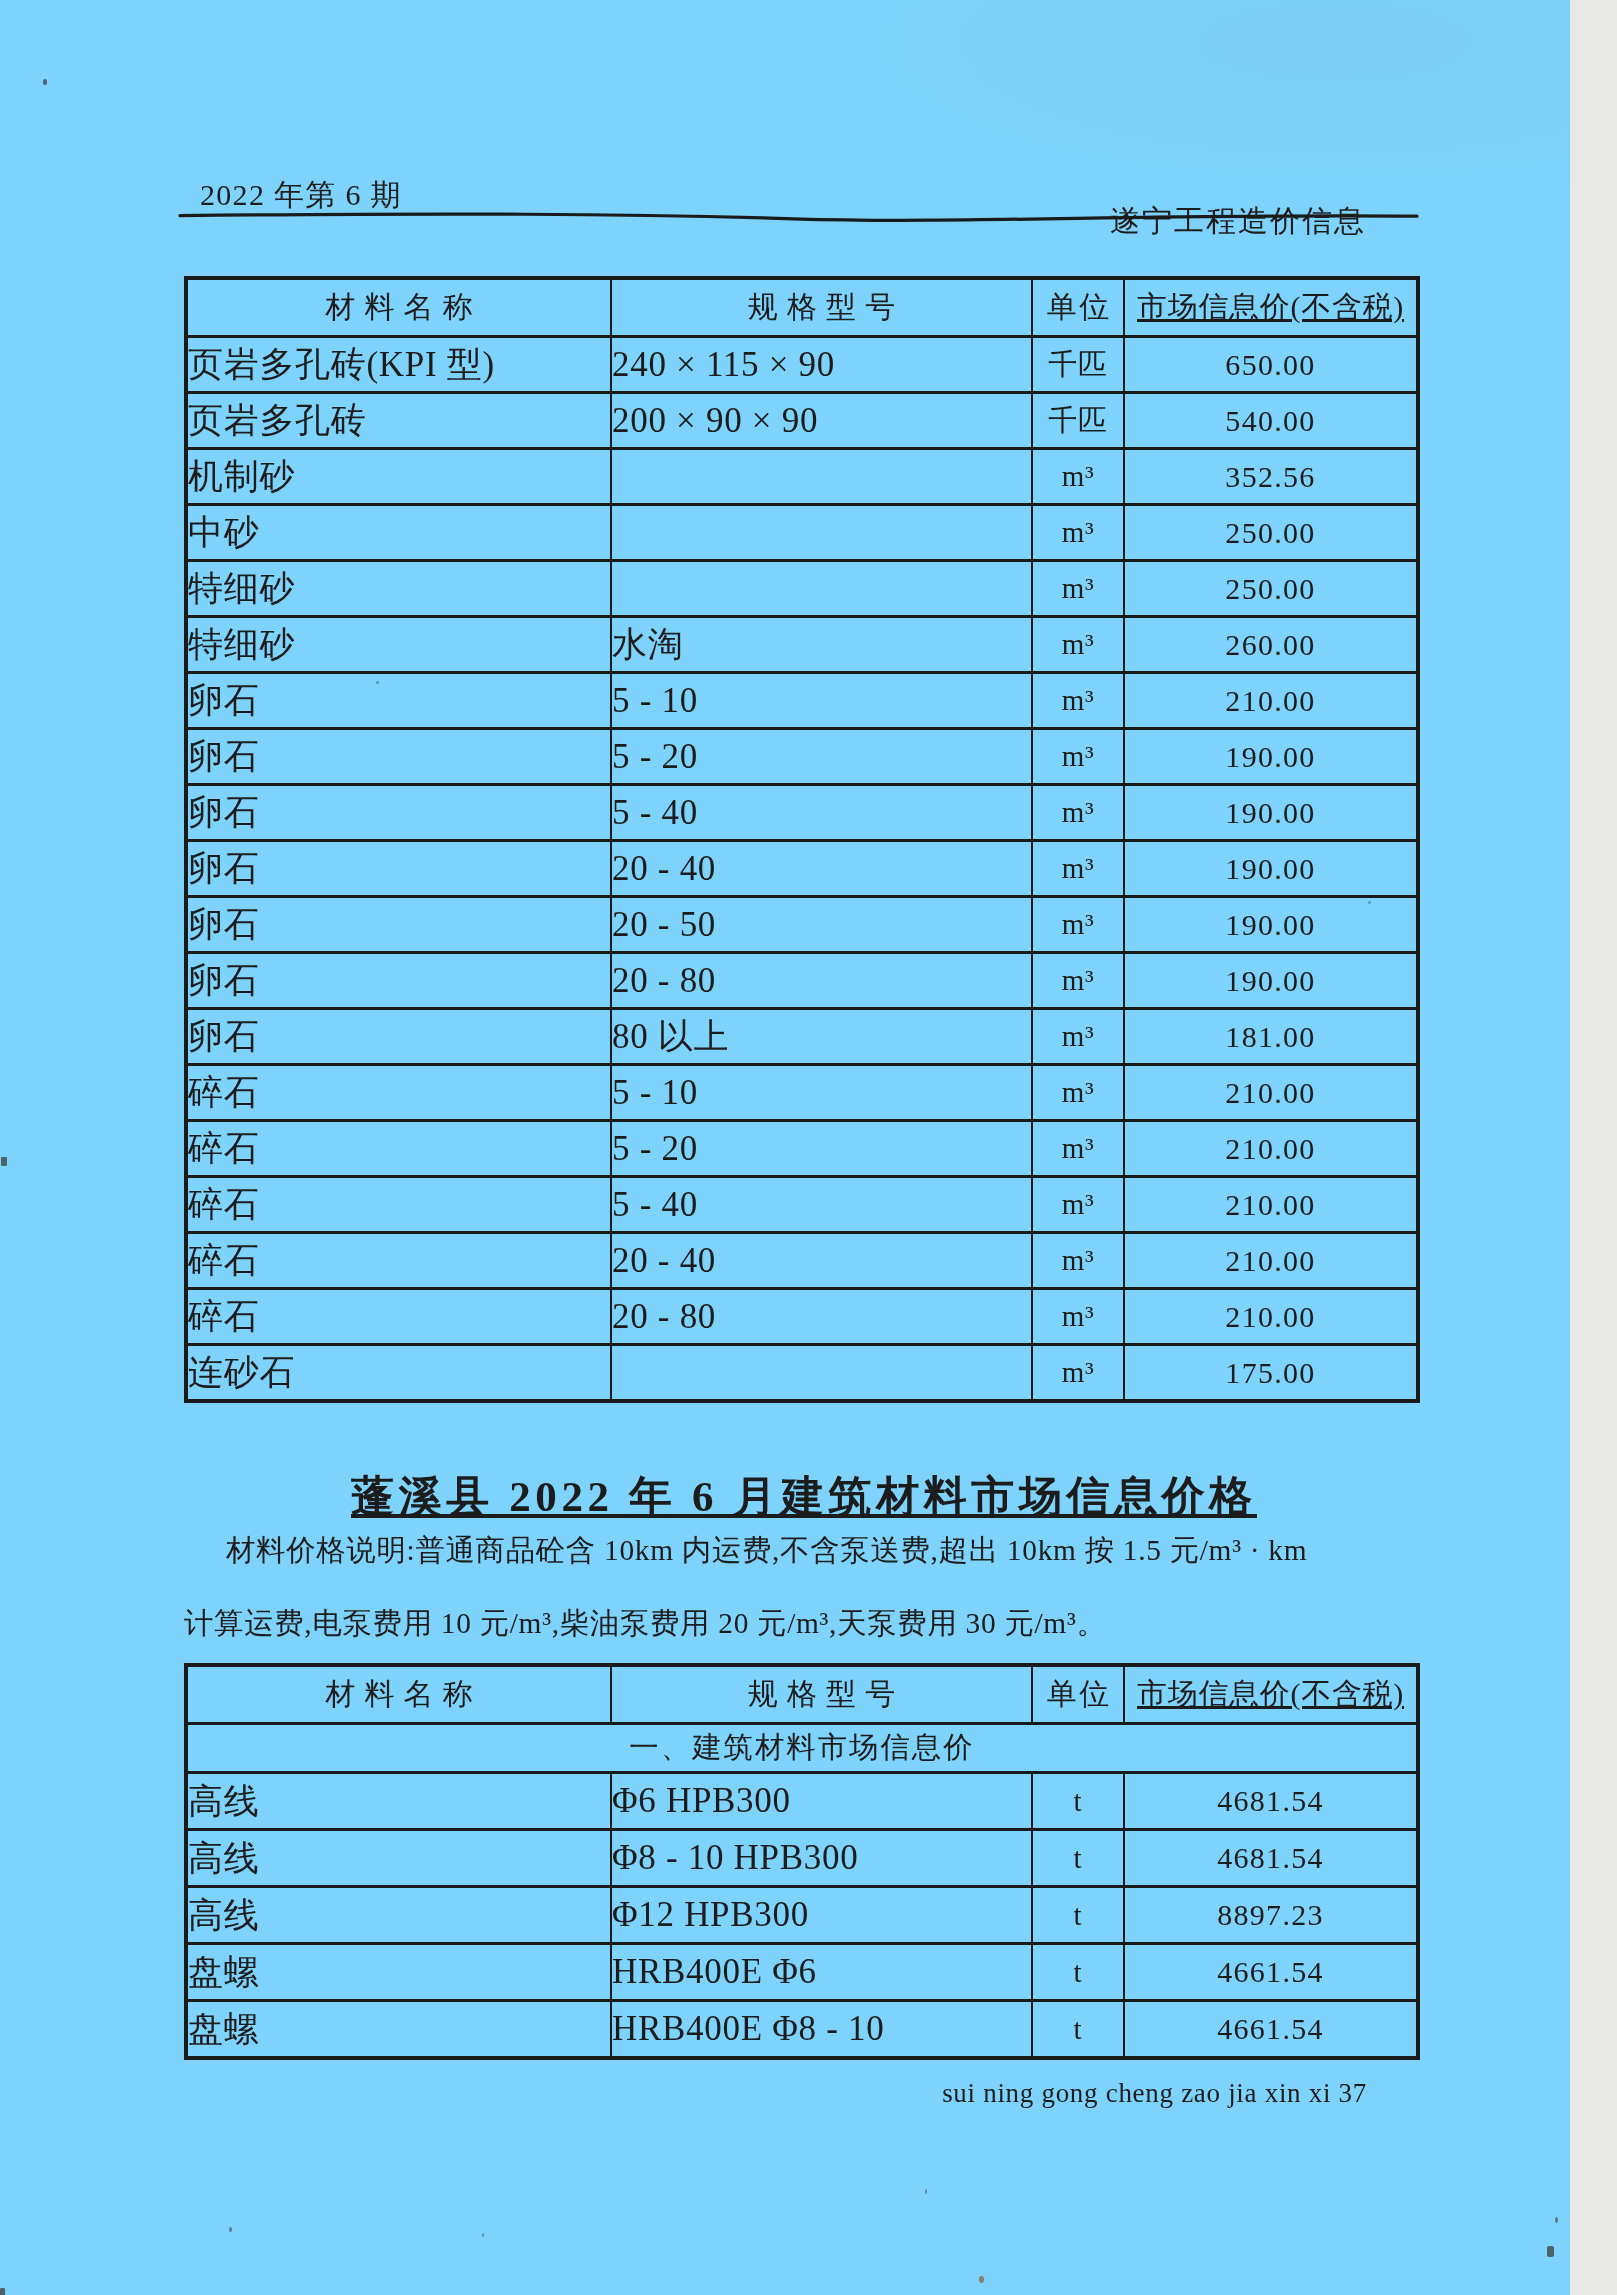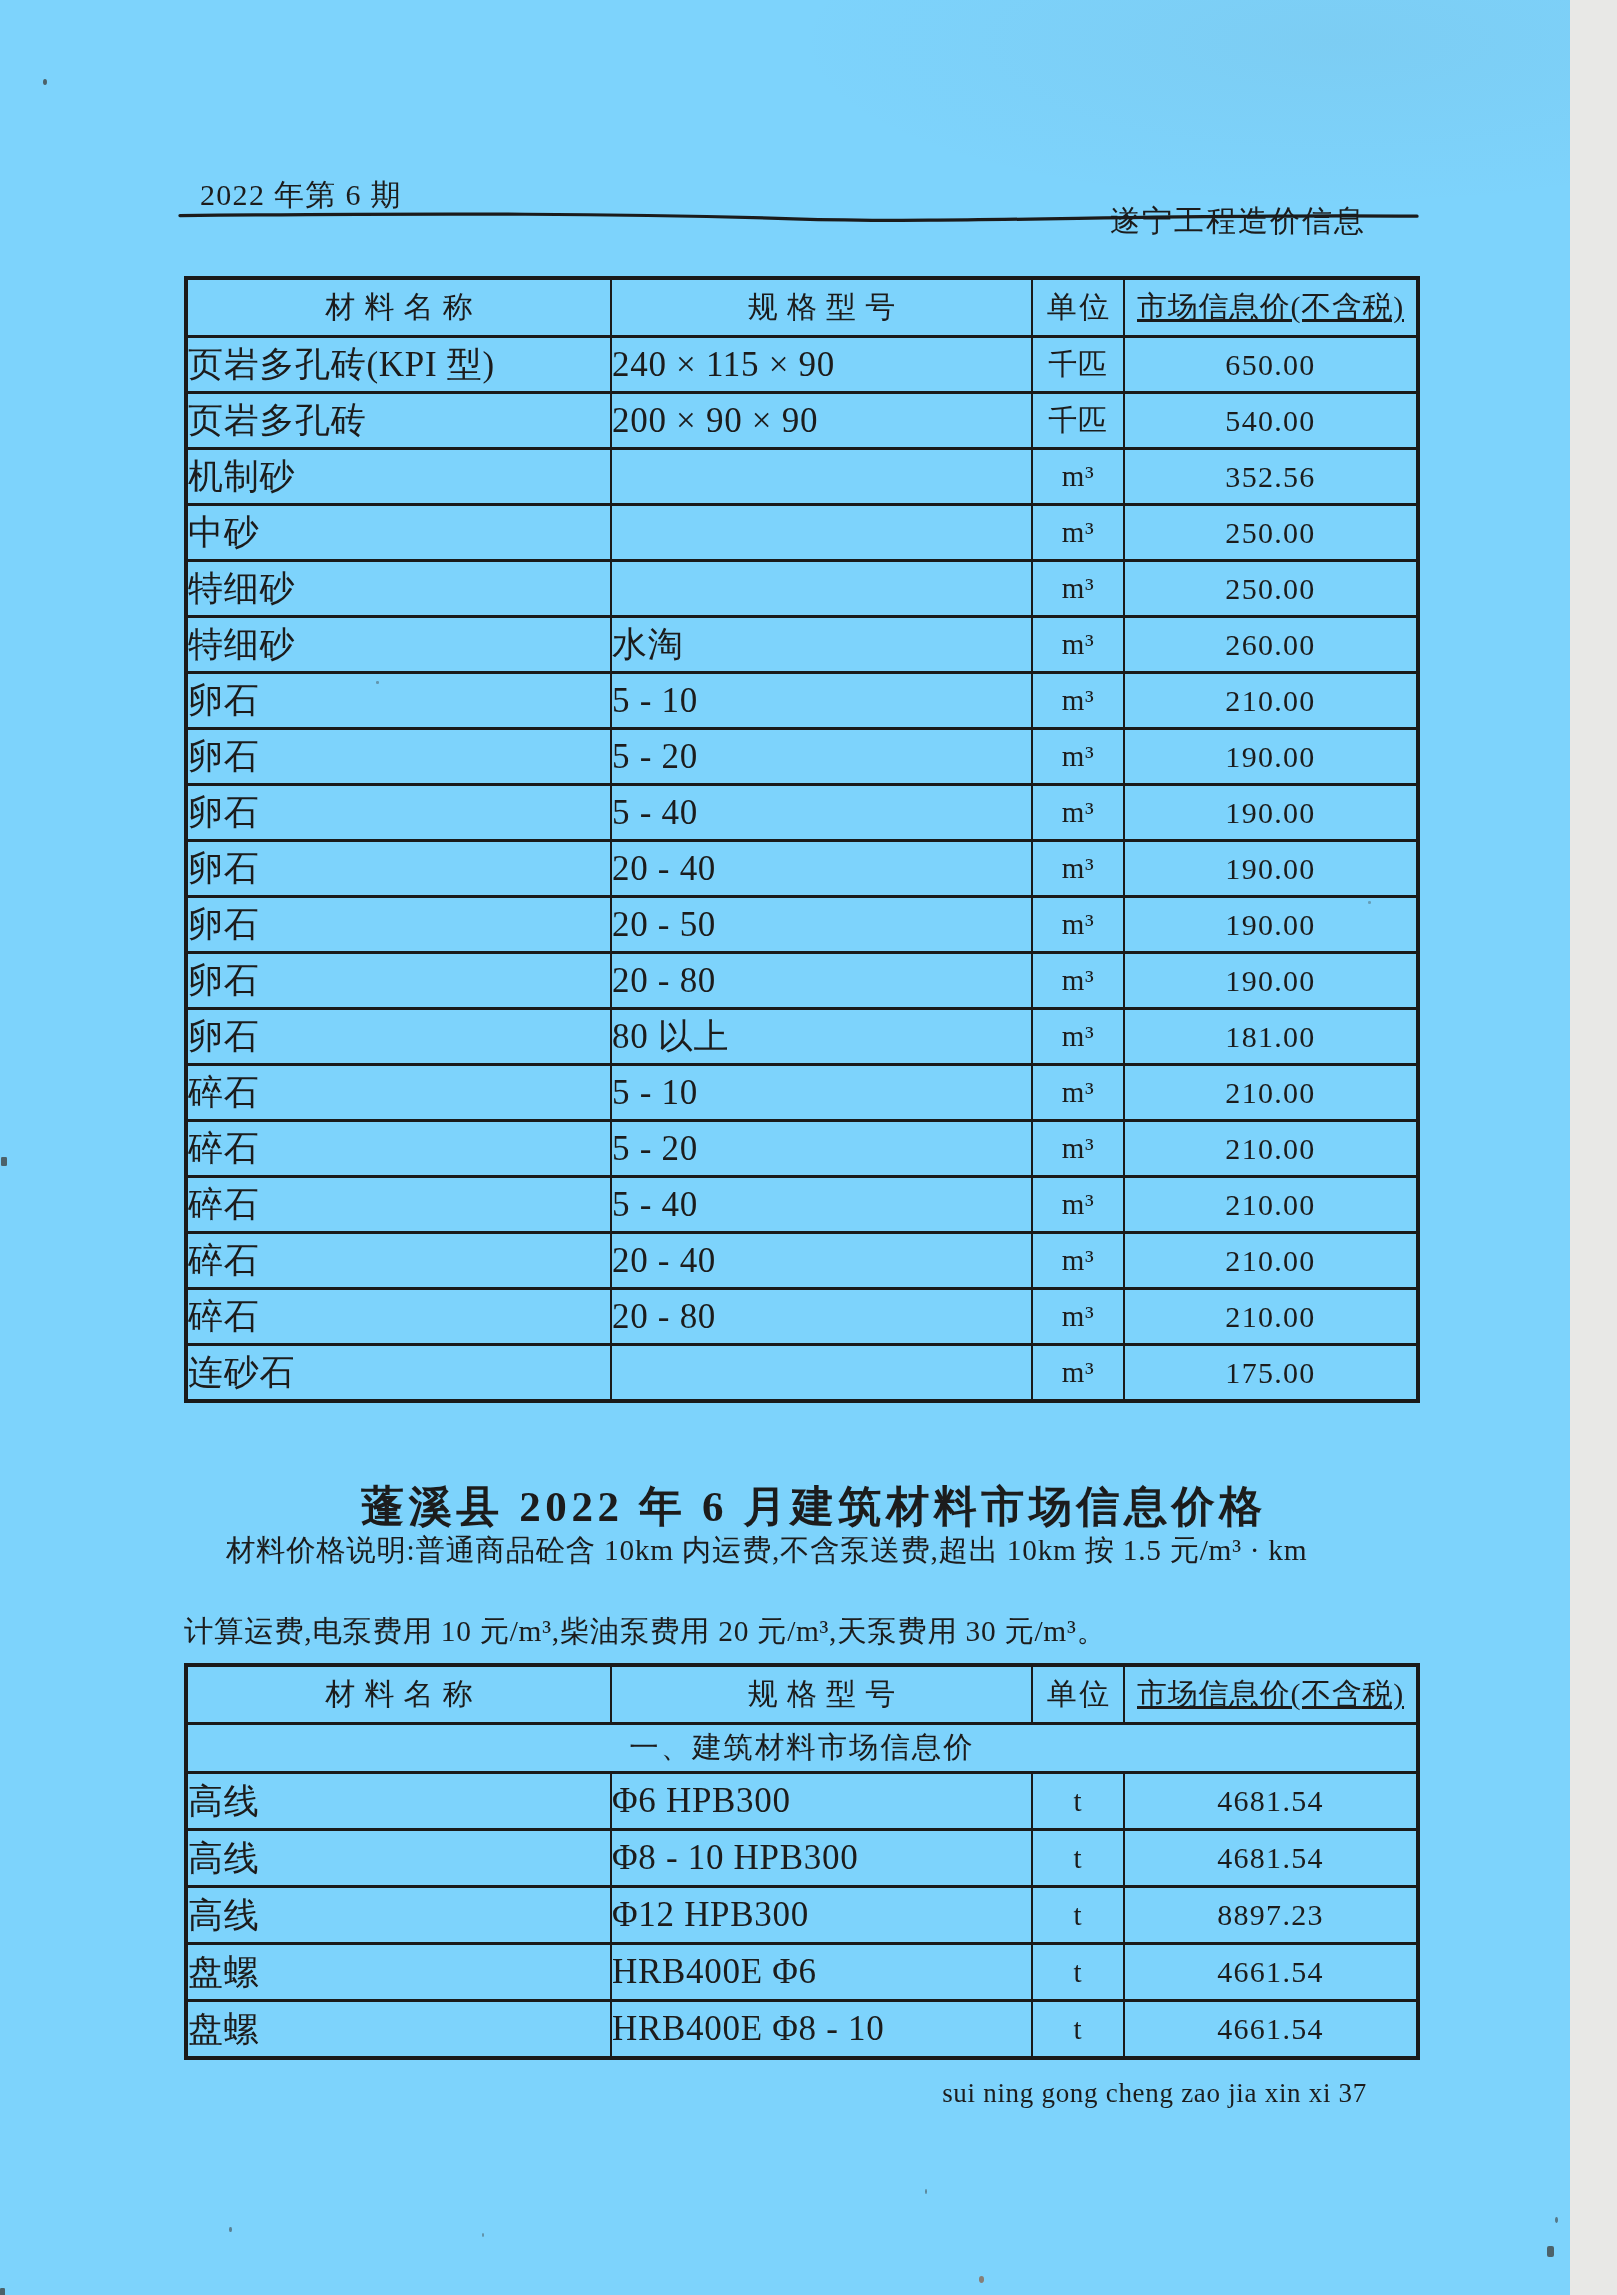--- a/index.html
+++ b/index.html
@@ -107,37 +107,38 @@
     text-align: center;
     font-size: 29.4px;
     letter-spacing: 2px;
   }
 
   
   .section-title {
     position: absolute;
     left: 184px; top: 1464px;
     width: 1232px;
-    margin: 14px;
+    margin: 4px;
     text-align: center;
     font-size: 43px;
     font-weight: bold;
     letter-spacing: 4.6px;
     white-space: nowrap;
+    text-decoration: underline;
   }
   .note-line {
     position: absolute;
     left: 184px;
     width: 1237px;
     font-size: 29.4px;
     letter-spacing: 0.7px;
     white-space: nowrap;
   }
   .note-line.first { top: 1531px; text-indent: 42px; }
-  .note-line.second { top: 1604px; margin-top: 8px; }
+  .note-line.second { top: 1604px; }
 
   
   .page-footer {
     position: absolute;
     right: 203px; top: 2078px;
     font-size: 27px;
     letter-spacing: 0.7px;
     white-space: nowrap;
   }
 

